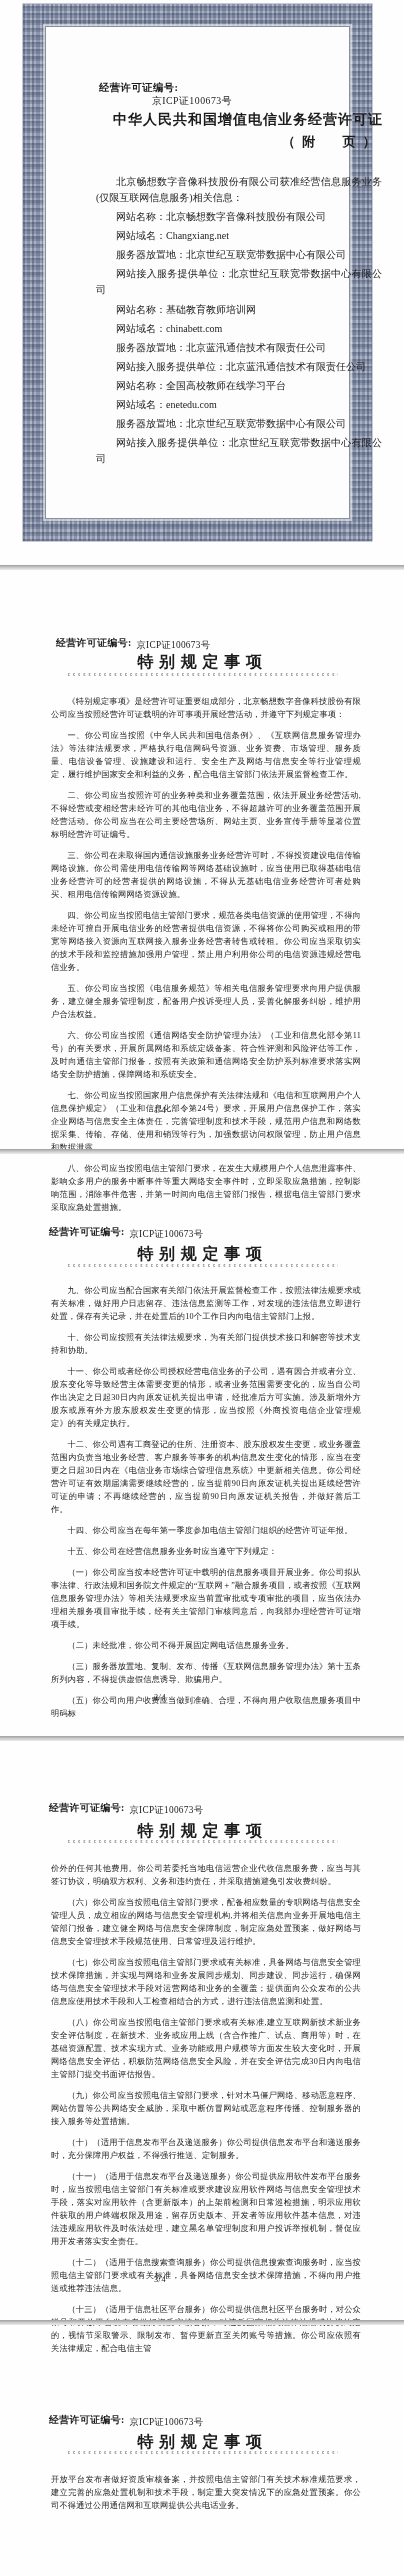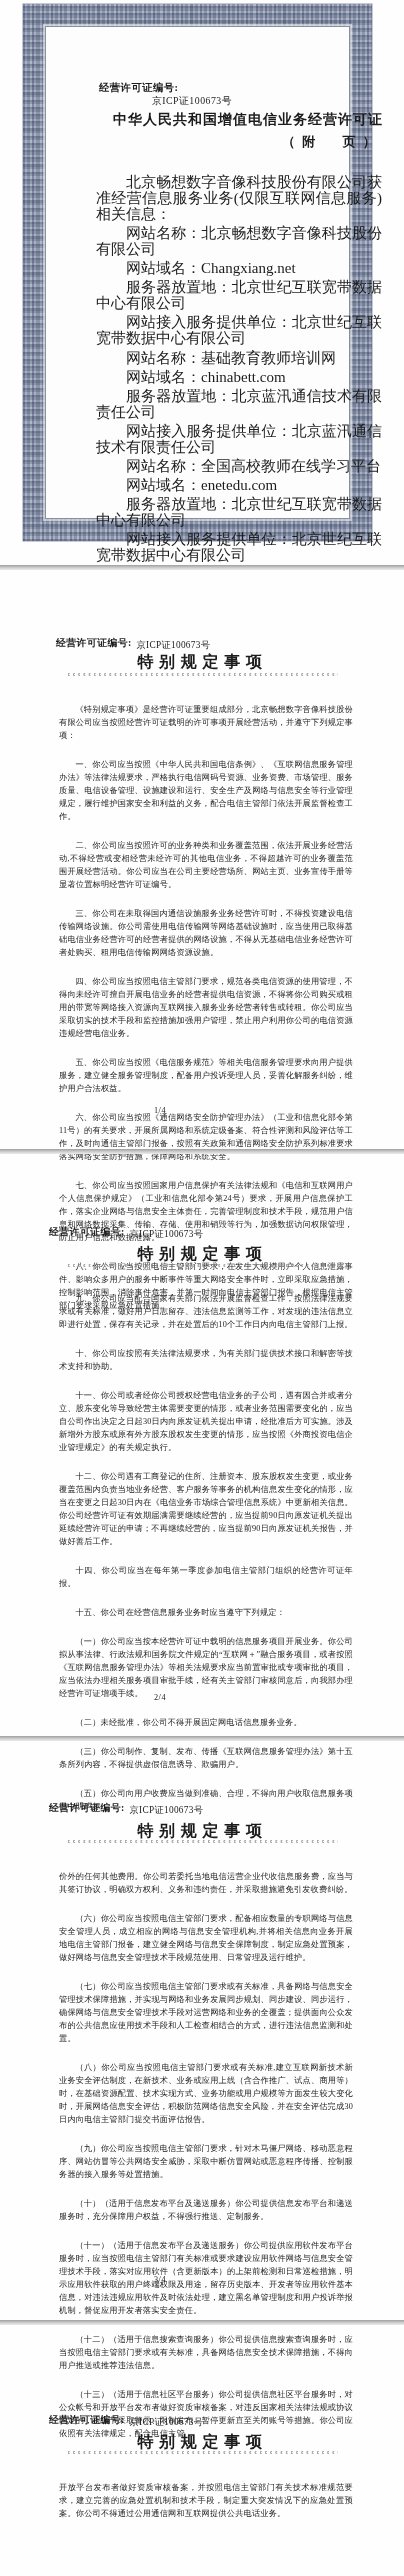--- a/index.html
+++ b/index.html
@@ -15,39 +15,39 @@
     background-size:7.2px 7.2px,auto,auto;
     background-blend-mode:normal,multiply,normal;
     box-shadow:0 0 0 0.5px #8d96aa;}
   .cert-inner{width:100%;height:100%;background:#fdfdfd;position:relative;
     box-shadow:0 0 0 1px #86909f, 0 0 0 3.1px rgba(253,253,253,.55);}
   .cert-label{position:absolute;left:53px;top:54px;font-size:10.3px;font-weight:bold;letter-spacing:0.5px;}
   .cert-licnum{position:absolute;left:106px;top:68px;font-size:9.8px;letter-spacing:0.5px;}
   .cert-center{position:absolute;left:34px;width:303px;text-align:right;}
   .cert-title{top:84px;font-size:14px;font-weight:bold;letter-spacing:1px;}
   .cert-subtitle{top:106px;font-size:13px;font-weight:bold;letter-spacing:7.2px;}
-  .cert-body{position:absolute;left:50px;top:147px;width:286px;font-size:15px;line-height:16px;
+  .cert-body{position:absolute;left:50px;top:147px;width:286px;font-size:10px;line-height:16px;
     text-align:justify;}
   .cert-body p{margin:0 0 3.1px 0;text-indent:2em;}
   
   .page-sep{position:absolute;left:0;width:405px;height:5.2px;
     background:linear-gradient(180deg,#9f9f9f,#cfcfcf 55%,#ececec);}
   
   .hdr{position:absolute;font-size:9.8px;font-weight:bold;letter-spacing:0.5px;white-space:nowrap;}
   .hdr .val{font-weight:normal;font-size:9.3px;margin-left:4.6px;position:relative;top:1.5px;letter-spacing:0.3px;}
   .prov-title{position:absolute;left:0;width:405px;text-align:center;font-size:16px;font-weight:bold;
     letter-spacing:5.7px;}
   .zigzag{position:absolute;left:68px;width:270px;height:3.1px;opacity:.75;
     background-image:
       linear-gradient(135deg,#8d8d8d 25%,transparent 26%),
       linear-gradient(45deg,#8d8d8d 25%,transparent 26%);
     background-size:5.2px 3.1px;}
   .flow{position:absolute;left:43px;width:326px;font-size:8.2px;line-height:13px;text-align:justify;
     letter-spacing:0.2px;}
-  .flow p{margin:16px;text-indent:2em;}
+  .flow p{margin:8px;text-indent:2em;}
   .flow p.cont{text-indent:0;}
   .pgnum{position:absolute;left:0;width:320px;text-align:center;font-size:8.2px;letter-spacing:0.5px;}
 </style>
 </head>
 <body>
 
 <div id="stage">
 
   <div class="cert-frame">
     <div class="cert-inner">
@@ -102,21 +102,21 @@
   <div class="zigzag" style="top:1264px"></div>
   <div class="flow" style="top:1276px">
     <p>九、你公司应当配合国家有关部门依法开展监督检查工作，按照法律法规要求或有关标准，做好用户日志留存、违法信息监测等工作，对发现的违法信息立即进行处置，保存有关记录，并在处置后的10个工作日内向电信主管部门上报。</p>
     <p>十、你公司应按照有关法律法规要求，为有关部门提供技术接口和解密等技术支持和协助。</p>
     <p>十一、你公司或者经你公司授权经营电信业务的子公司，遇有因合并或者分立、股东变化等导致经营主体需要变更的情形，或者业务范围需要变化的，应当自公司作出决定之日起30日内向原发证机关提出申请，经批准后方可实施。涉及新增外方股东或原有外方股东股权发生变更的情形，应当按照《外商投资电信企业管理规定》的有关规定执行。</p>
     <p>十二、你公司遇有工商登记的住所、注册资本、股东股权发生变更，或业务覆盖范围内负责当地业务经营、客户服务等事务的机构信息发生变化的情形，应当在变更之日起30日内在《电信业务市场综合管理信息系统》中更新相关信息。你公司经营许可证有效期届满需要继续经营的，应当提前90日向原发证机关提出延续经营许可证的申请；不再继续经营的，应当提前90日向原发证机关报告，并做好善后工作。</p>
     <p>十四、你公司应当在每年第一季度参加电信主管部门组织的经营许可证年报。</p>
     <p>十五、你公司在经营信息服务业务时应当遵守下列规定：</p>
     <p>（一）你公司应当按本经营许可证中载明的信息服务项目开展业务。你公司拟从事法律、行政法规和国务院文件规定的“互联网＋”融合服务项目，或者按照《互联网信息服务管理办法》等相关法规要求应当前置审批或专项审批的项目，应当依法办理相关服务项目审批手续，经有关主管部门审核同意后，向我部办理经营许可证增项手续。</p>
     <p>（二）未经批准，你公司不得开展固定网电话信息服务业务。</p>
-    <p>（三）你公司制作、复制、发布、传播《互联网信息服务管理办法》第十五条所列内容，不得提供虚假信息诱导、欺骗用户。</p>
+    <p>（三）服务器放置地、复制、发布、传播《互联网信息服务管理办法》第十五条所列内容，不得提供虚假信息诱导、欺骗用户。</p>
     <p>（五）你公司向用户收费应当做到准确、合理，不得向用户收取信息服务项目中明码标</p>
   </div>
   <div class="pgnum" style="top:1693px">2/4</div>
 
   <div class="page-sep" style="top:1736px"></div>
 
   <div class="hdr" style="left:49px;top:1802px">
     <span>经营许可证编号:</span><span class="val">京ICP证100673号</span>
   </div>
   <div class="prov-title" style="top:1821px">特别规定事项</div>

